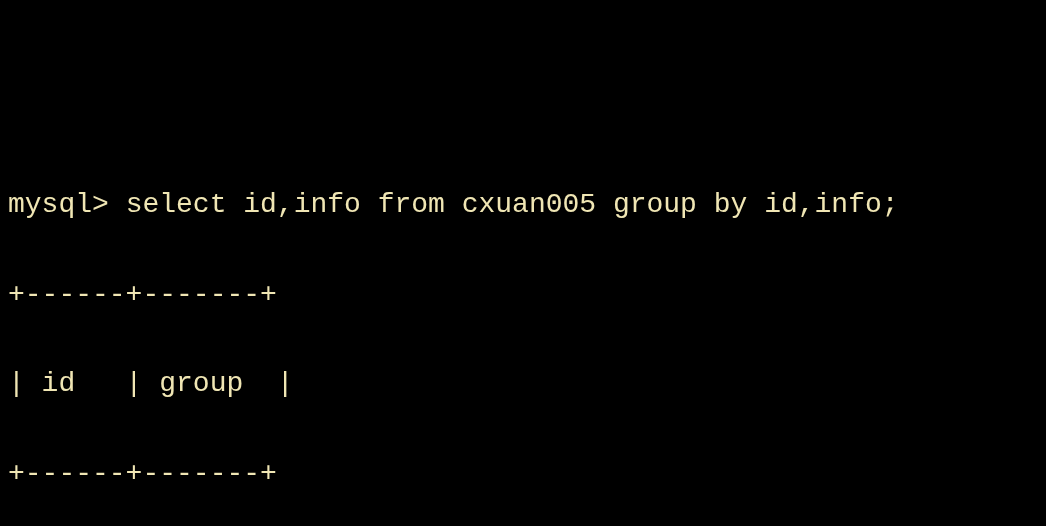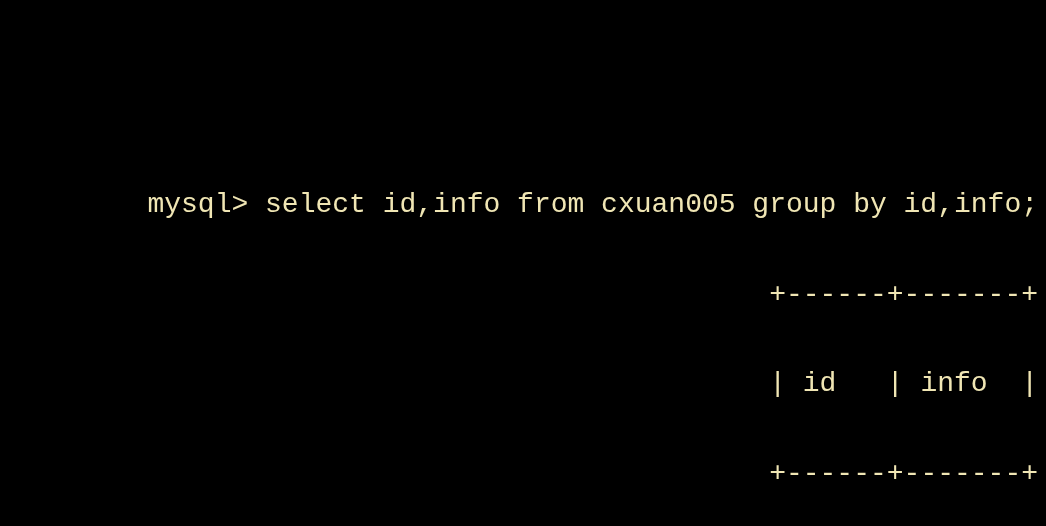--- a/index.html
+++ b/index.html
@@ -1,15 +1,15 @@
 <!DOCTYPE html>
 <html><head>
   <meta charset="utf-8">
   <style>
-    * { margin: 0; padding: 0; box-sizing: border-box; text-align: right; }
+    * { margin: 0; padding: 0; box-sizing: border-box; }
     body {
       background: #000000;
       color: #f0e6b4;
       font-family: "Menlo", "Consolas", "Courier New", monospace;
       font-size: 28px;
       line-height: 1.6;
       padding: 4px 8px;
       width: 1046px;
       height: 526px;
       overflow: hidden;
@@ -17,21 +17,21 @@
     }
     .line { display: block; }
   </style>
 </head>
 <body>
 
 
 
 <span class="line"><span>mysql&gt; </span><span>select id,info from cxuan005 group by id,info;</span></span>
 <span class="line">+------+-------+</span>
-<span class="line">| id   | info  |</span>
+<span class="line">| id   | group  |</span>
 <span class="line">+------+-------+</span>
 
 
 
 
 
 
 
 
 

